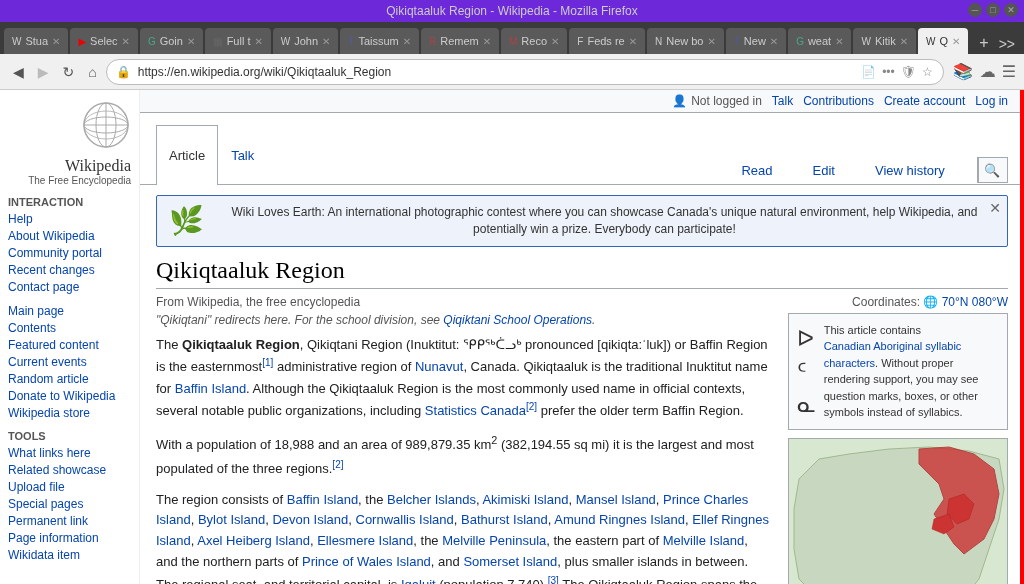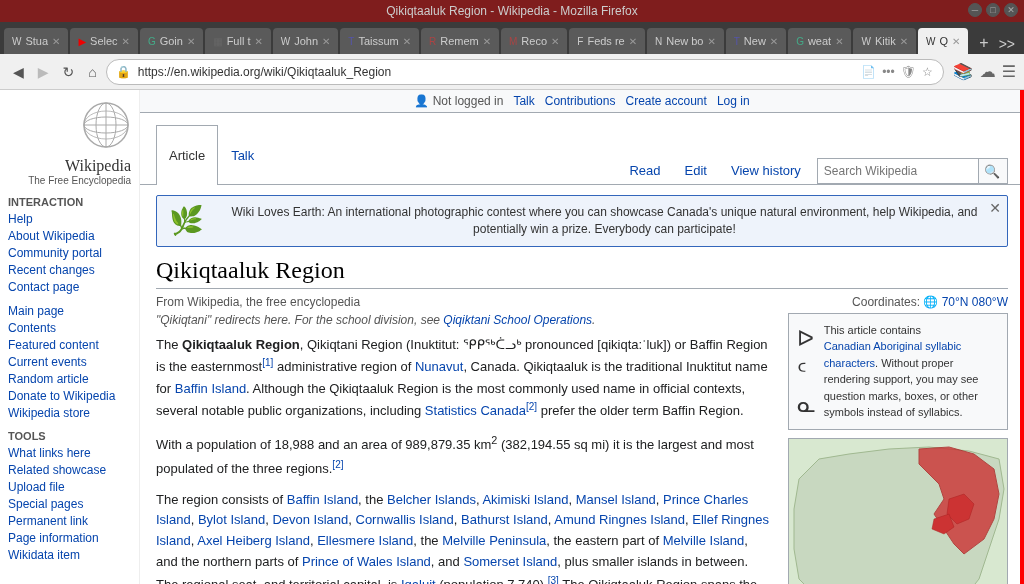--- a/index.html
+++ b/index.html
@@ -1,20 +1,20 @@
 <!DOCTYPE html>
 <html><head>
   <meta charset="utf-8">
   <style>
     * { margin: 0; padding: 0; box-sizing: border-box; }
     body { font-family: Arial, sans-serif; font-size: 13px; background: #fff; width: 1024px; height: 584px; overflow: hidden; }
 
     
     .title-bar {
-      background: #7f1d1d;
+      background: #6d28d9;
       color: #ccc;
       font-size: 12px;
       text-align: center;
       padding: 4px 0;
       display: flex;
       align-items: center;
       justify-content: center;
       position: relative;
       height: 22px;
     }
@@ -178,21 +178,21 @@
       position: relative;
     }
 
     
     .wiki-topbar {
       background: #f8f9fa;
       border-bottom: 1px solid #a2a9b1;
       padding: 4px 16px;
       display: flex;
       align-items: center;
-      justify-content: center;
+      justify-content: flex-end;
       font-size: 12px;
     }
     .wiki-topbar-left { display: flex; gap: 12px; align-items: center; }
     .wiki-topbar-right { display: flex; align-items: center; gap: 10px; color: #555; }
     .wiki-user-link { color: #0645ad; text-decoration: none; cursor: pointer; }
 
     
     .wiki-tabs {
       border-bottom: 1px solid #a2a9b1;
       display: flex;
@@ -212,22 +212,22 @@
     }
     .wiki-tab.active {
       background: #fff;
       border-color: #a2a9b1;
       color: #333;
       font-weight: normal;
     }
     .wiki-tab-right {
       margin-left: auto;
       display: flex;
-      align-items: flex-end;
-      gap: 8px;
+      align-items: flex-start;
+      gap: 24px;
       margin-top: 44px;
     }
     .wiki-action-tab {
       font-size: 13px;
       color: #0645ad;
       cursor: pointer;
       padding: 6px 8px;
     }
     .wiki-search-box {
       display: flex;
@@ -496,21 +496,20 @@
     </div>
 
     <div class="wiki-tabs">
       <a class="wiki-tab active">Article</a>
       <a class="wiki-tab">Talk</a>
       <div class="wiki-tab-right">
         <a class="wiki-action-tab">Read</a>
         <a class="wiki-action-tab">Edit</a>
         <a class="wiki-action-tab">View history</a>
         <div class="wiki-search-box">
-          <input class="wiki-search-input" type="text" placeholder="Search Wikipedia" style="">
           <button class="wiki-search-btn">🔍</button>
         </div>
       </div>
     </div>
 
     <div class="wiki-banner">
       <div class="wiki-banner-icon">🌿</div>
       <div class="wiki-banner-text">Wiki Loves Earth: An international photographic contest where you can showcase Canada's unique natural environment, help Wikipedia, and potentially win a prize. Everybody can participate!</div>
       <span class="wiki-banner-close">✕</span>
     </div>

